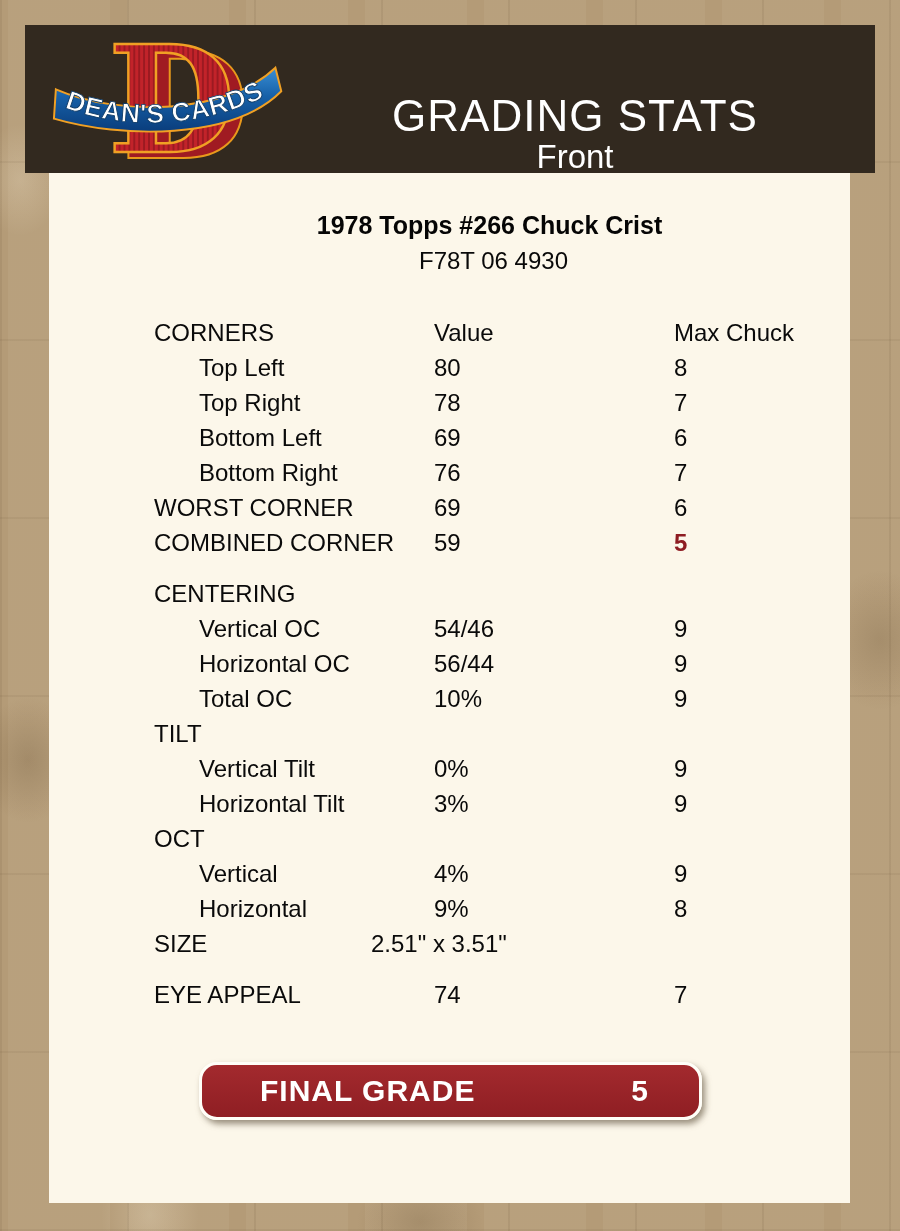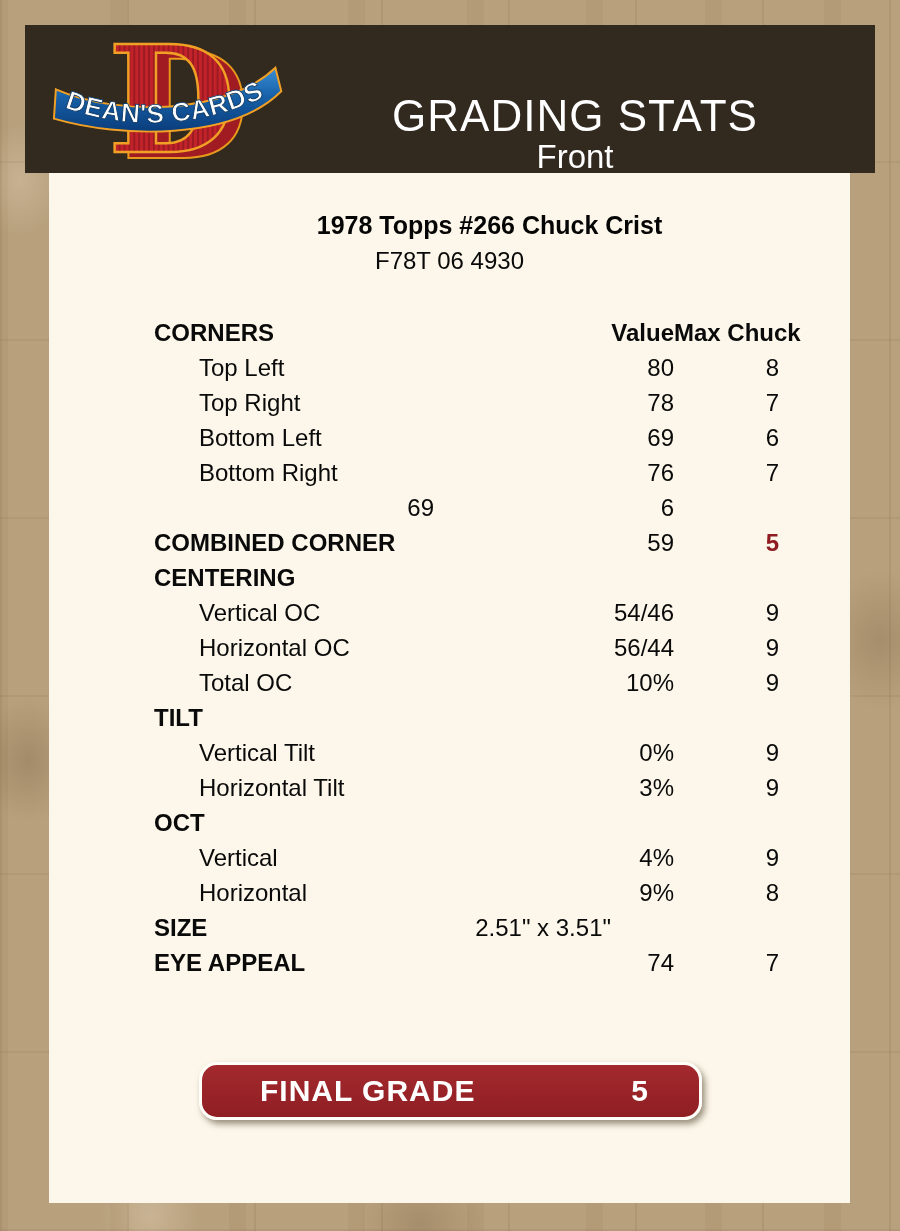--- a/index.html
+++ b/index.html
@@ -22,31 +22,31 @@
   .logo-wrap{position:absolute;left:25px;top:8px;width:245px;height:140px;}
   .header-title{position:absolute;left:270px;top:34px;width:560px;text-align:center;
     color:#ffffff;font-size:44px;line-height:48px;letter-spacing:1px;margin-top:33px;}
   .header-subtitle{position:absolute;left:270px;top:96px;width:560px;text-align:center;
     color:#ffffff;font-size:33px;line-height:40px;margin-top:16px;}
   
   .content-panel{position:absolute;left:49px;top:173px;width:801px;height:1030px;background:#fcf7ea;}
   .card-title{position:absolute;left:0;top:38px;width:100%;text-align:center;
     font-size:25px;font-weight:bold;color:#050505;margin-left:40px;}
   .card-code{position:absolute;left:0;top:74px;width:100%;text-align:center;
-    font-size:24px;color:#090909;}
+    font-size:24px;color:#090909;padding-left:44px;}
   
   .stats-table{position:absolute;left:105px;top:142px;width:625px;}
   .trow{display:grid;grid-template-columns:280px 240px 105px;height:35px;line-height:35px;
     font-size:24px;color:#0a0a0a;}
-  .trow.gap-before{margin-top:0;}
+  .trow.gap-before{margin-top:16px;}
   .cell{white-space:nowrap;}
   .cell.label{text-align:left;}
   .cell.label.indent{padding-left:45px;}
-  .cell.value,.cell.max{text-align:right;}
-  .bold{font-weight:bold;}
+  .cell.value,.cell.max{text-align:left;}
+  .bold{font-weight:normal;}
   .red{color:#8e1c22;font-weight:bold;}
   .size-shift{transform:translateX(-63px);}
   
   .final-grade{position:absolute;left:150px;top:889px;width:503px;height:58px;
     box-sizing:border-box;border:3px solid #fffef8;border-radius:18px;
     background:linear-gradient(#a32a2e,#8f1e23);
     box-shadow:3px 4px 6px rgba(120,108,88,0.75);
     display:flex;align-items:center;justify-content:space-between;
     padding:0 50px 0 58px;cursor:pointer;gap:16px;}
   .final-grade .fg-label,.final-grade .fg-value{
@@ -111,20 +111,21 @@
           <div class="cell label indent">Bottom Left</div>
           <div class="cell value">69</div>
           <div class="cell max">6</div>
         </div>
         <div class="trow">
           <div class="cell label indent">Bottom Right</div>
           <div class="cell value">76</div>
           <div class="cell max">7</div>
         </div>
         <div class="trow">
+          <div class="cell label bold">WORST CORNER</div>
           <div class="cell value">69</div>
           <div class="cell max">6</div>
         </div>
         <div class="trow">
           <div class="cell label bold">COMBINED CORNER</div>
           <div class="cell value">59</div>
           <div class="cell max red">5</div>
         </div>
         <div class="trow gap-before">
           <div class="cell label bold">CENTERING</div>

